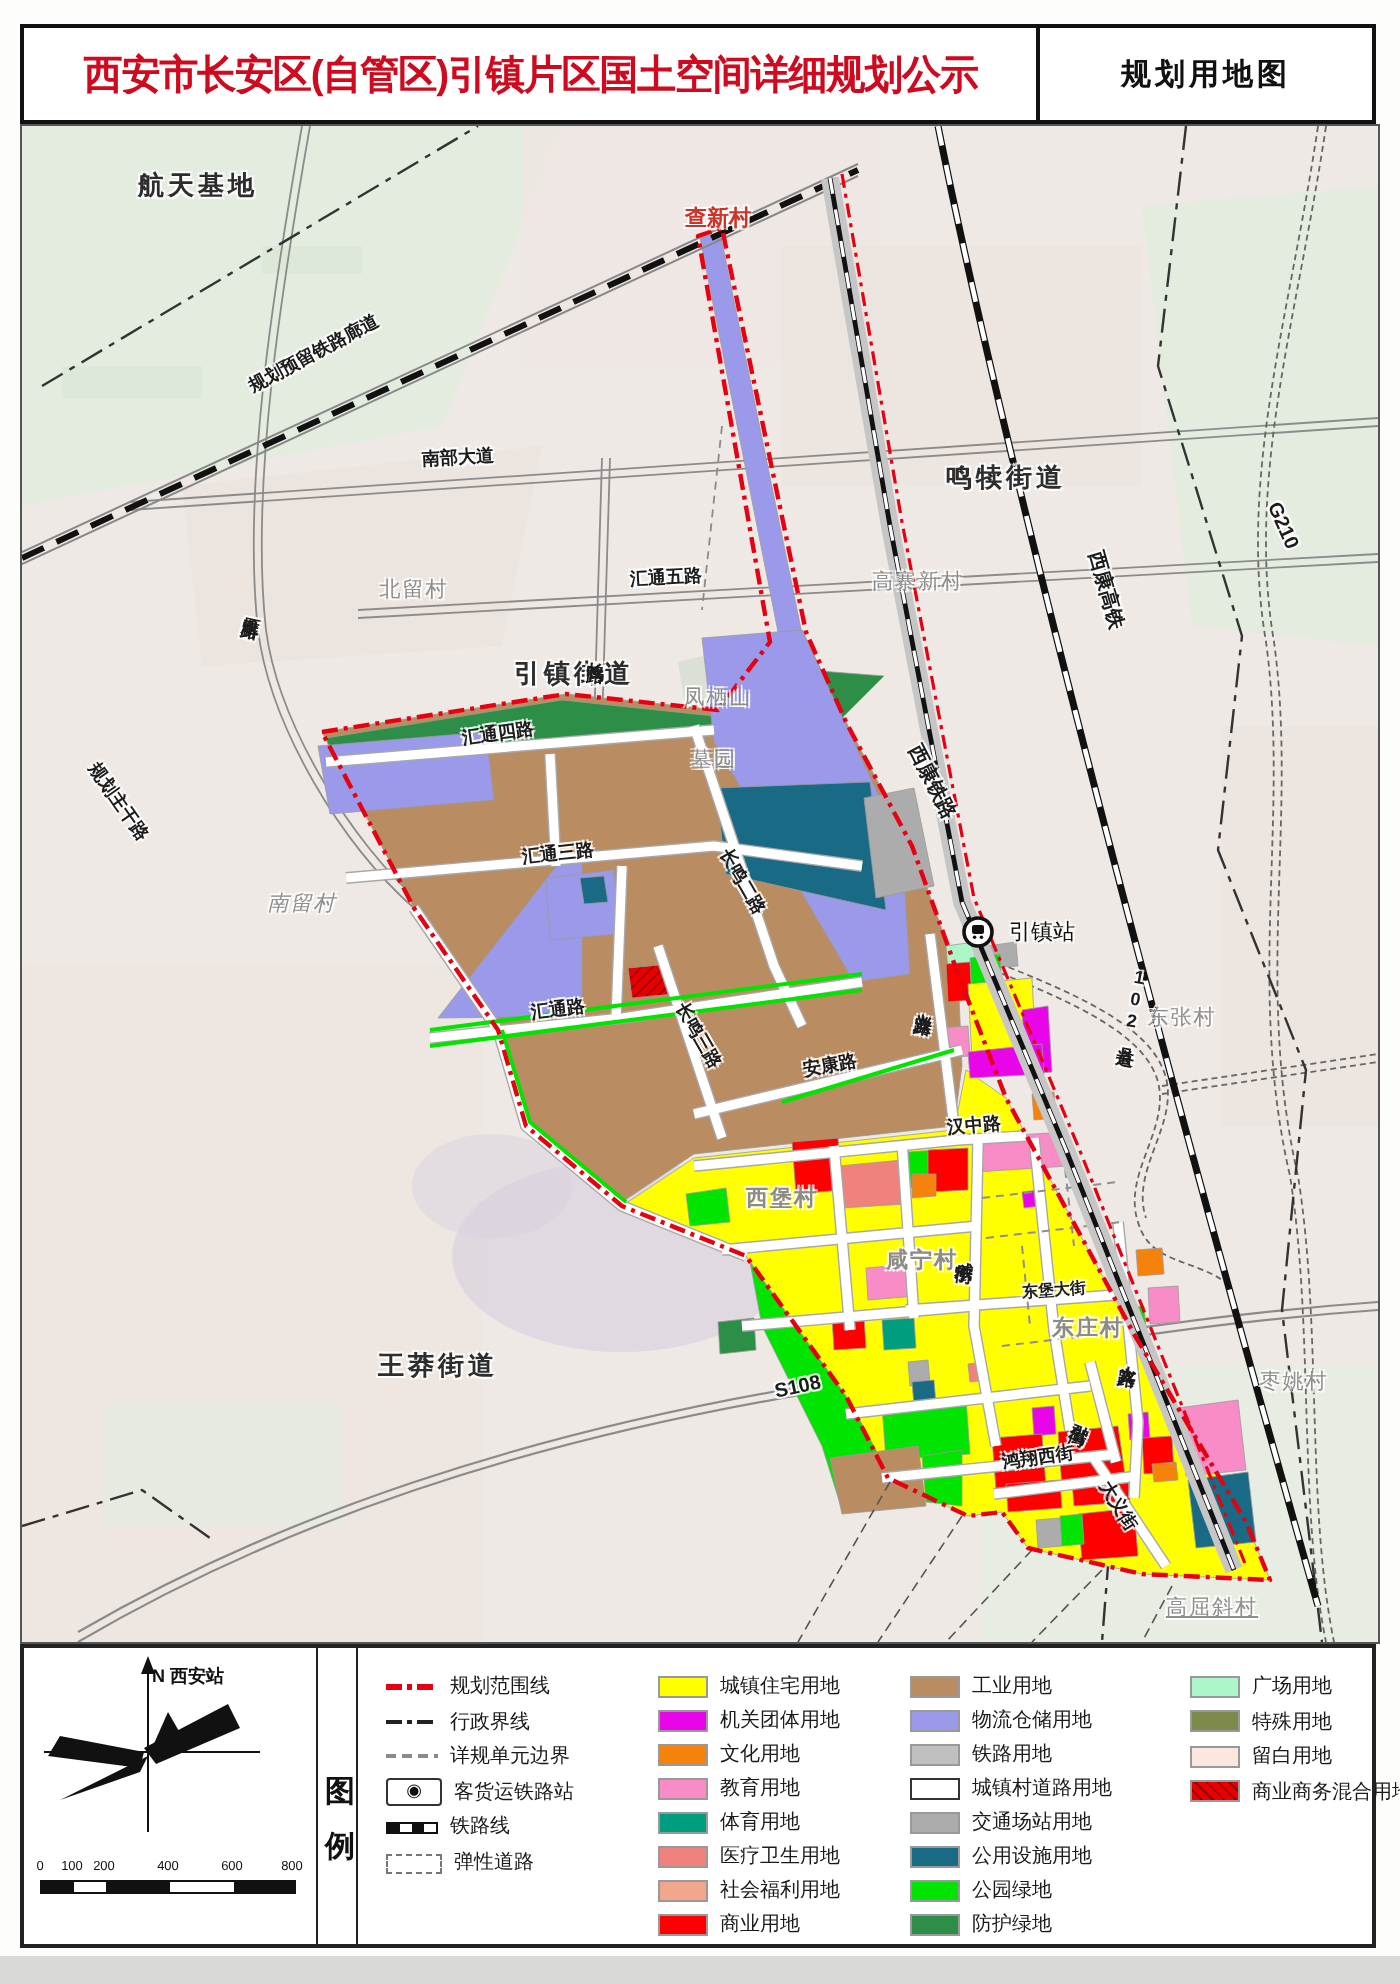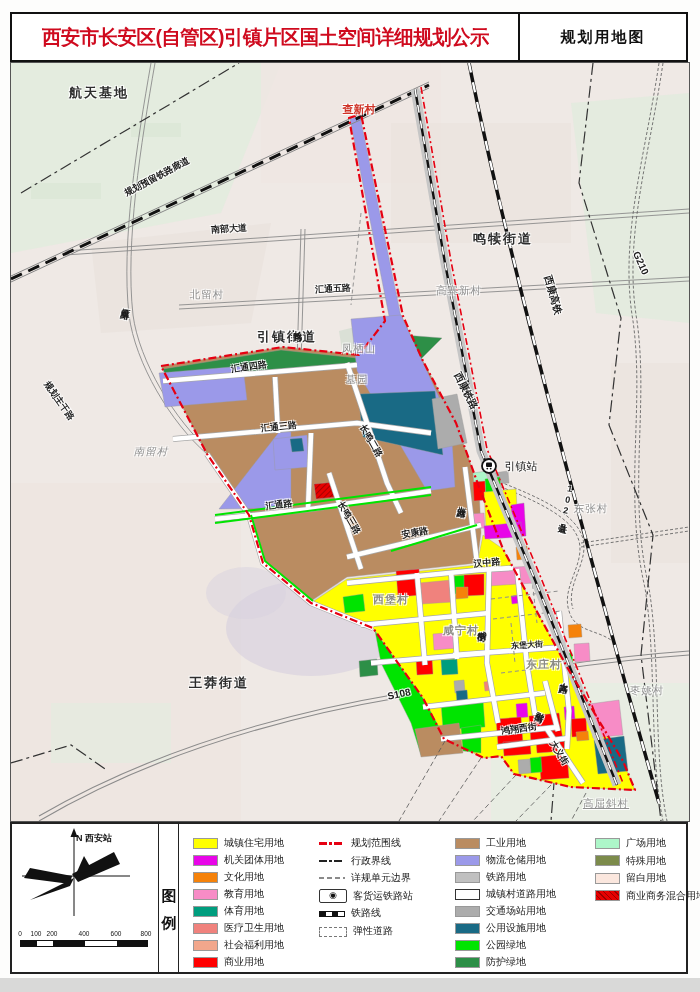--- a/index.html
+++ b/index.html
@@ -377,54 +377,20 @@
             <i style="width:32px;background:#111"></i>
             <i style="width:32px;background:#fff"></i>
             <i style="width:30px;background:#111"></i>
         </div>
       </div>
     </div>
     <div class="legend-title-cell">
       <span>图例</span>
     </div>
     <div class="items-panel">
-      <div class="lg-col c2" id="col-f1">
-          <div class="lg-item">
-            <span class="swatch" style="background: rgb(255, 255, 0);"></span>
-            <span class="lab">城镇住宅用地</span>
-          </div>
-          <div class="lg-item">
-            <span class="swatch" style="background: rgb(232, 5, 232);"></span>
-            <span class="lab">机关团体用地</span>
-          </div>
-          <div class="lg-item">
-            <span class="swatch" style="background: rgb(245, 130, 10);"></span>
-            <span class="lab">文化用地</span>
-          </div>
-          <div class="lg-item">
-            <span class="swatch" style="background: rgb(247, 140, 198);"></span>
-            <span class="lab">教育用地</span>
-          </div>
-          <div class="lg-item">
-            <span class="swatch" style="background: rgb(0, 157, 126);"></span>
-            <span class="lab">体育用地</span>
-          </div>
-          <div class="lg-item">
-            <span class="swatch" style="background: rgb(240, 130, 125);"></span>
-            <span class="lab">医疗卫生用地</span>
-          </div>
-          <div class="lg-item">
-            <span class="swatch" style="background: rgb(242, 167, 140);"></span>
-            <span class="lab">社会福利用地</span>
-          </div>
-          <div class="lg-item">
-            <span class="swatch" style="background: rgb(255, 0, 0);"></span>
-            <span class="lab">商业用地</span>
-          </div>
-        </div>
       <div class="lg-col c1" id="col-lines">
           <div class="lg-item">
             <span class="lnsw sw-red-dashdot">
               <i></i>
             </span>
             <span class="lab">规划范围线</span>
           </div>
           <div class="lg-item">
             <span class="lnsw sw-black-dashdot">
               <i></i>
@@ -445,20 +411,54 @@
             <span class="lnsw sw-railline">
               <i></i>
             </span>
             <span class="lab">铁路线</span>
           </div>
           <div class="lg-item">
             <span class="lnsw sw-elastic"></span>
             <span class="lab">弹性道路</span>
           </div>
         </div>
+      <div class="lg-col c2" id="col-f1">
+          <div class="lg-item">
+            <span class="swatch" style="background: rgb(255, 255, 0);"></span>
+            <span class="lab">城镇住宅用地</span>
+          </div>
+          <div class="lg-item">
+            <span class="swatch" style="background: rgb(232, 5, 232);"></span>
+            <span class="lab">机关团体用地</span>
+          </div>
+          <div class="lg-item">
+            <span class="swatch" style="background: rgb(245, 130, 10);"></span>
+            <span class="lab">文化用地</span>
+          </div>
+          <div class="lg-item">
+            <span class="swatch" style="background: rgb(247, 140, 198);"></span>
+            <span class="lab">教育用地</span>
+          </div>
+          <div class="lg-item">
+            <span class="swatch" style="background: rgb(0, 157, 126);"></span>
+            <span class="lab">体育用地</span>
+          </div>
+          <div class="lg-item">
+            <span class="swatch" style="background: rgb(240, 130, 125);"></span>
+            <span class="lab">医疗卫生用地</span>
+          </div>
+          <div class="lg-item">
+            <span class="swatch" style="background: rgb(242, 167, 140);"></span>
+            <span class="lab">社会福利用地</span>
+          </div>
+          <div class="lg-item">
+            <span class="swatch" style="background: rgb(255, 0, 0);"></span>
+            <span class="lab">商业用地</span>
+          </div>
+        </div>
       <div class="lg-col c3" id="col-f2">
           <div class="lg-item">
             <span class="swatch" style="background: rgb(186, 140, 97);"></span>
             <span class="lab">工业用地</span>
           </div>
           <div class="lg-item">
             <span class="swatch" style="background: rgb(155, 153, 233);"></span>
             <span class="lab">物流仓储用地</span>
           </div>
           <div class="lg-item">

